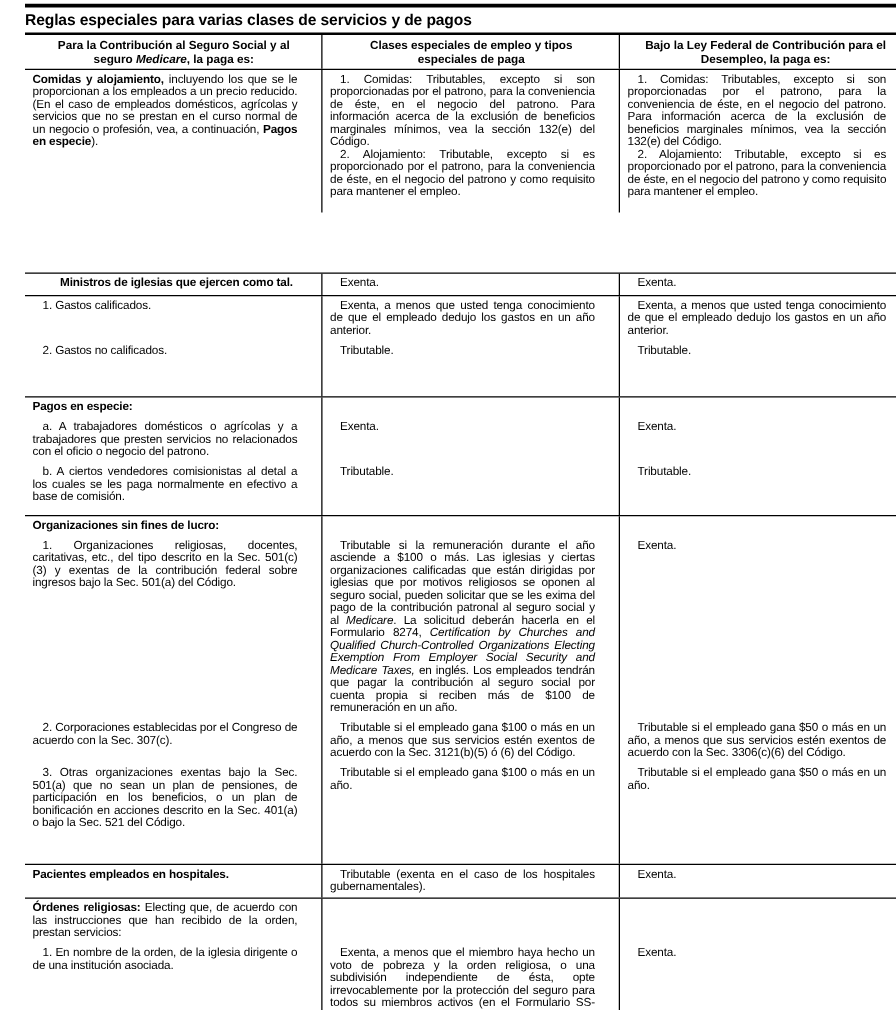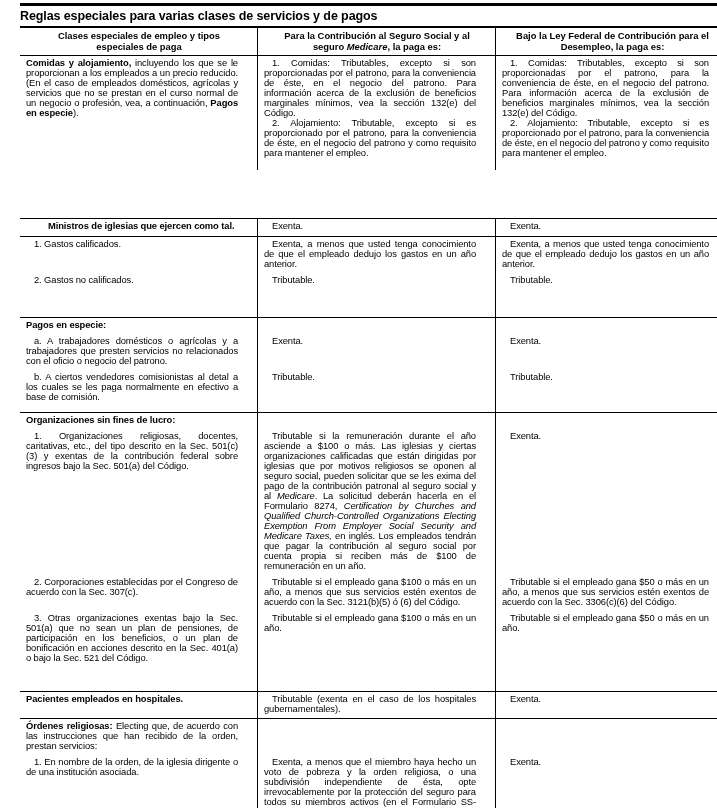--- a/index.html
+++ b/index.html
@@ -32,22 +32,22 @@
   .i{font-style:italic;}
 </style>
 </head>
 <body>
 
 <div class="page">
   <div class="rule-top"></div>
   <div class="title">Reglas especiales para varias clases de servicios y de pagos</div>
   <div class="rule-title"></div>
   <div class="ghead" id="thead">
+      <div class="hcell h2"><span class="">Para la Contribución al Seguro Social y al seguro </span><span class="i">Medicare</span><span class="">, la paga es:</span></div>
       <div class="hcell h1"><span class="">Clases especiales de empleo y tipos especiales de paga</span></div>
-      <div class="hcell h2"><span class="">Para la Contribución al Seguro Social y al seguro </span><span class="i">Medicare</span><span class="">, la paga es:</span></div>
       <div class="hcell h3"><span class="">Bajo la Ley Federal de Contribución para el Desempleo, la paga es:</span></div>
     </div>
   <div id="tbody">
       <div class="section" style="min-height: 114px;">
         <div class="row">
           <div class="cell c1">
             <div class="para"><span class="b ">Comidas y alojamiento,</span><span class=""> incluyendo los que se le proporcionan a los empleados a un precio reducido. (En el caso de empleados domésticos, agrícolas y servicios que no se prestan en el curso normal de un negocio o profesión, vea, a continuación, </span><span class="b ">Pagos en especie</span><span class="">).</span></div>
           </div>
           <div class="cell c2">
             <div class="para ind"><span class="">1. Comidas: Tributables, excepto si son proporcionadas por el patrono, para la conveniencia de éste, en el negocio del patrono. Para información acerca de la exclusión de beneficios marginales mínimos, vea la sección 132(e) del Código.</span></div>

